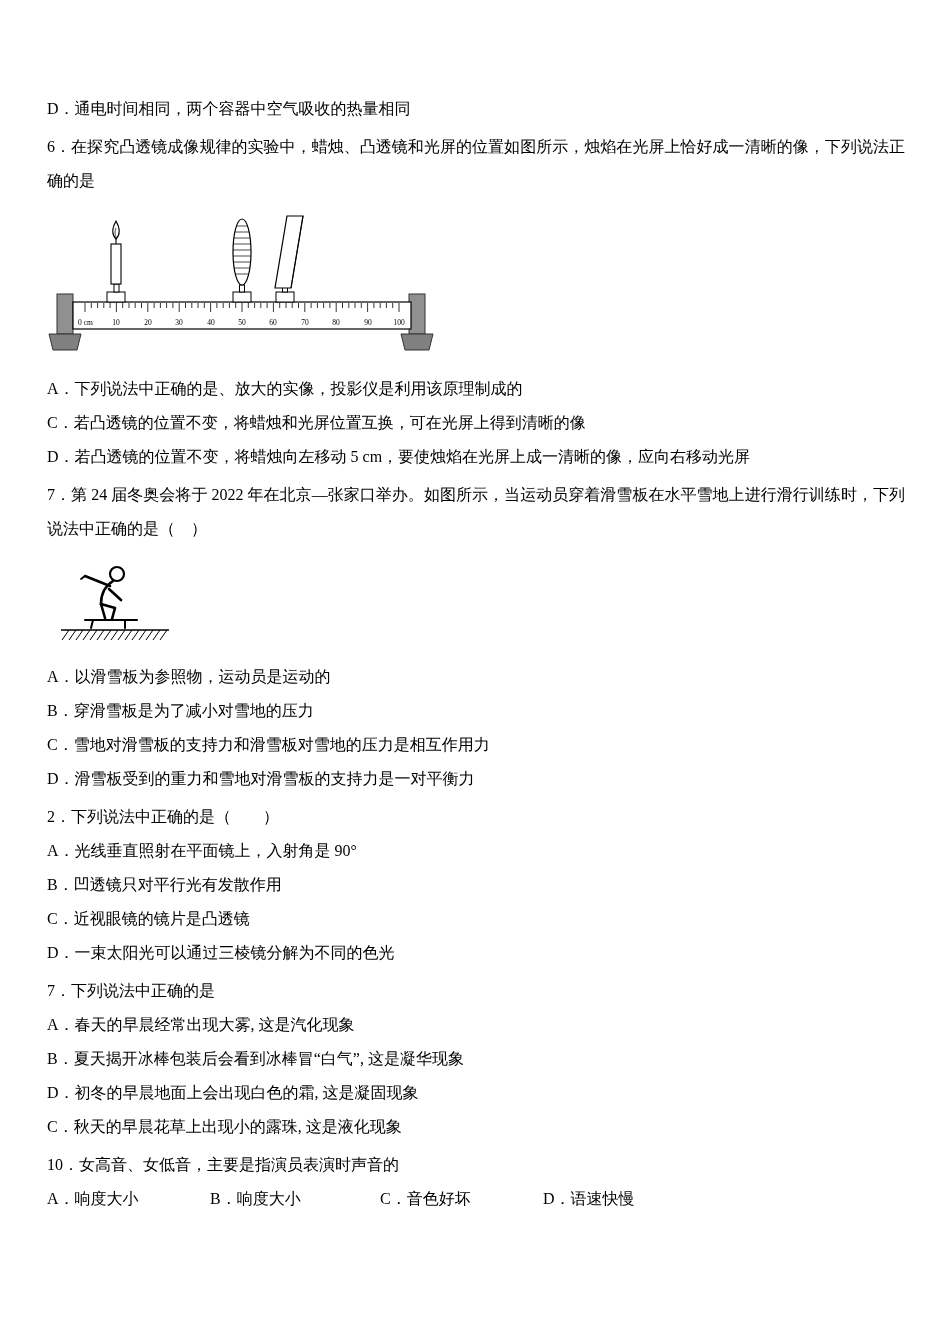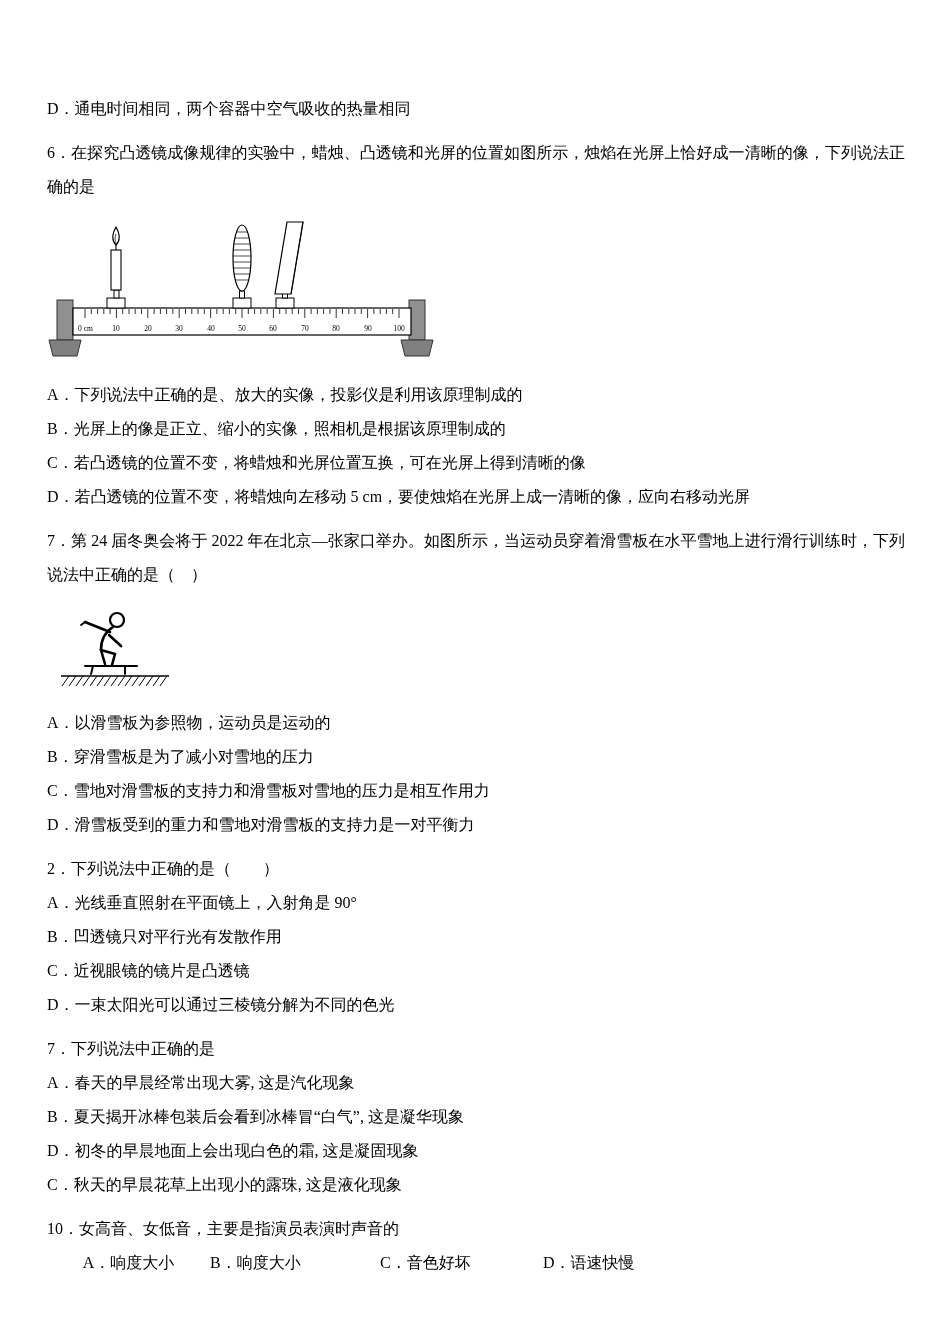--- a/index.html
+++ b/index.html
@@ -13,30 +13,30 @@
     font-family: "Liberation Serif", "DejaVu Serif", serif;
     padding: 92px 45px 8px 47px;
     overflow: hidden;
     position: relative;
   }
   p.line {
     font-size: 16px;
     line-height: 34px;
     text-align: justify;
   }
-  .qblock { margin-top: 10px; }
+  .qblock { margin-top: 4px; }
   .fig { margin: 10px 0 12px 0; }
   .fig svg { display: block; }
   .q10opts {
     display: flex;
     font-size: 16px;
     line-height: 34px;
   }
   .q10opts .opt { display: inline-block; }
-  .q10opts .opt:nth-child(1) { width: 163px; text-align: center; }
+  .q10opts .opt:nth-child(1) { width: 163px; }
   .q10opts .opt:nth-child(2) { width: 170px; }
   .q10opts .opt:nth-child(3) { width: 163px; }
   svg text {
     font-family: "Liberation Serif", "DejaVu Serif", serif;
     fill: #000;
   }
 </style>
 </head>
 <body>
 
@@ -107,21 +107,20 @@
         <g stroke="#000" fill="#ffffff">
           <rect x="229" y="84" width="18" height="10" stroke-width="1"></rect>
           <rect x="235.5" y="77" width="5" height="7" stroke-width="1"></rect>
           <polygon points="228,80 244,80 256,8 240,8" stroke-width="1.2"></polygon>
           <line x1="244" y1="80" x2="256" y2="8" stroke-width="0.8"></line>
         </g>
       </svg>
     </div>
 
     <p class="line">A．下列说法中正确的是、放大的实像，投影仪是利用该原理制成的</p>
-    <p class="line">B．光屏上的像是正立、缩小的实像，照相机是根据该原理制成的</p>
     <p class="line">C．若凸透镜的位置不变，将蜡烛和光屏位置互换，可在光屏上得到清晰的像</p>
     <p class="line">D．若凸透镜的位置不变，将蜡烛向左移动 5 cm，要使烛焰在光屏上成一清晰的像，应向右移动光屏</p>
   </div>
 
   <div class="qblock">
     <p class="line">7．第 24 届冬奥会将于 2022 年在北京—张家口举办。如图所示，当运动员穿着滑雪板在水平雪地上进行滑行训练时，下列说法中正确的是（　）</p>
 
     <div class="fig" style="margin-left:8px;">
       <svg width="120" height="92" viewBox="0 0 120 92">
         <g stroke="#000" fill="none" stroke-width="2.6" stroke-linecap="round" stroke-linejoin="round">

